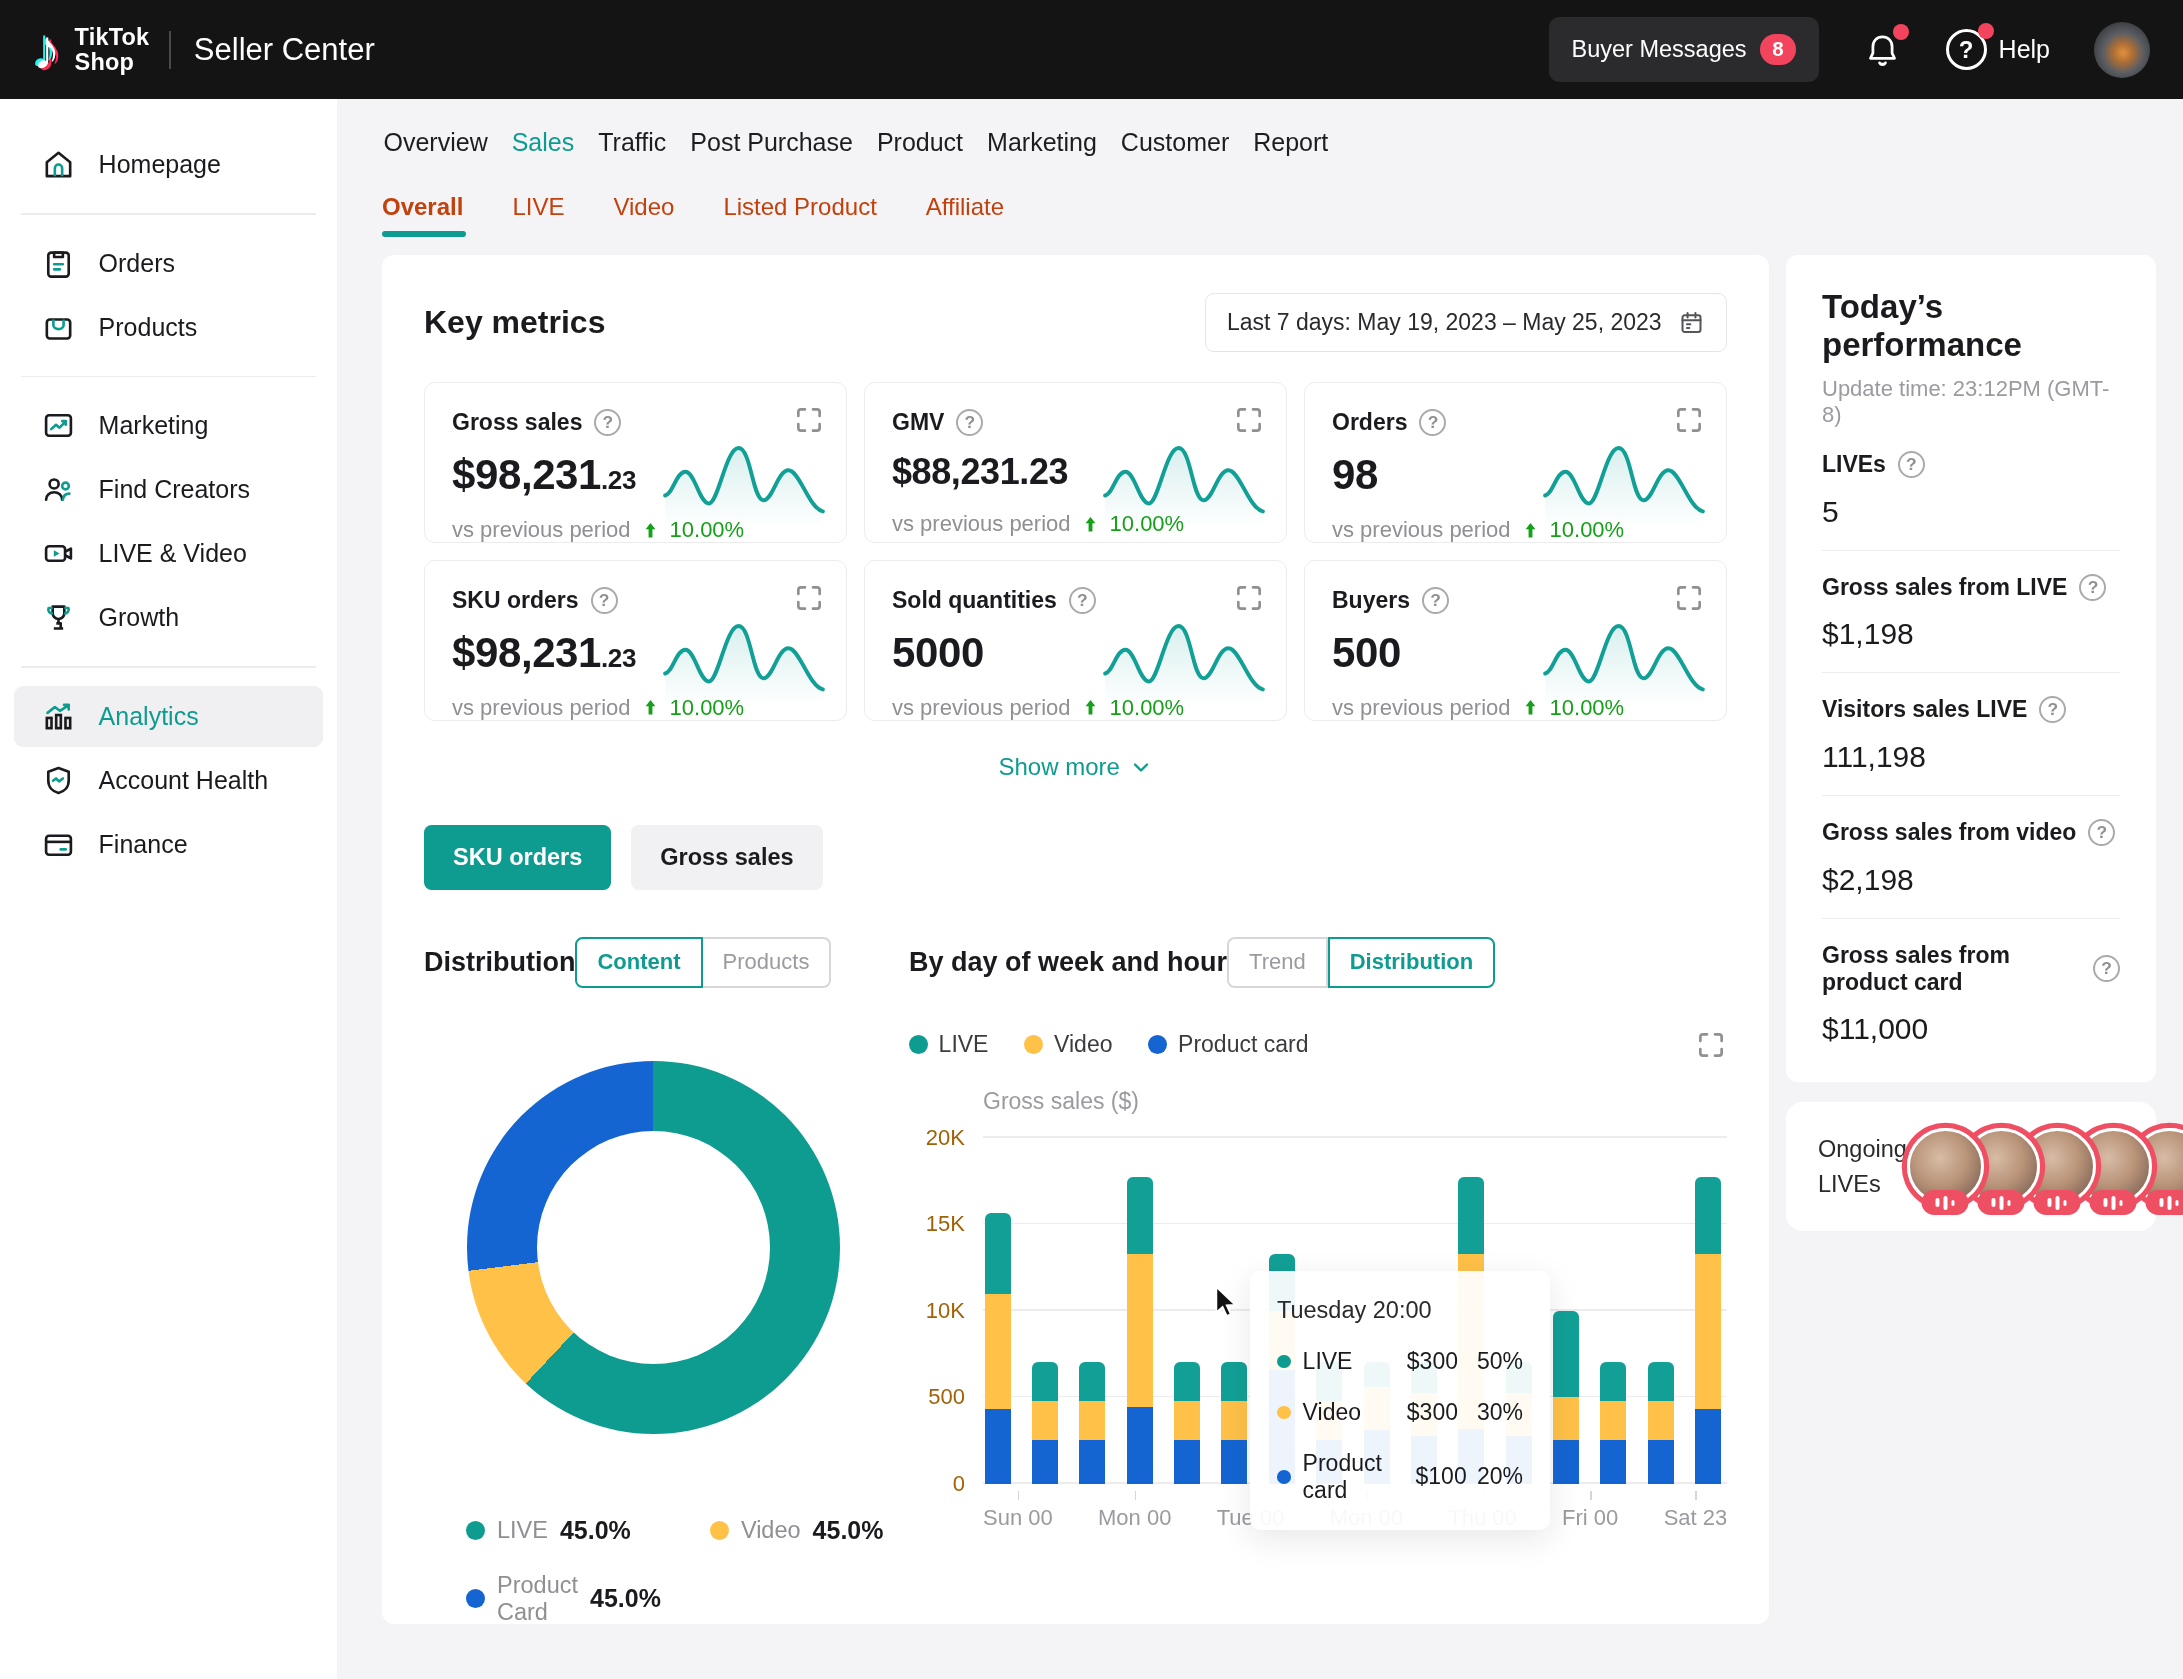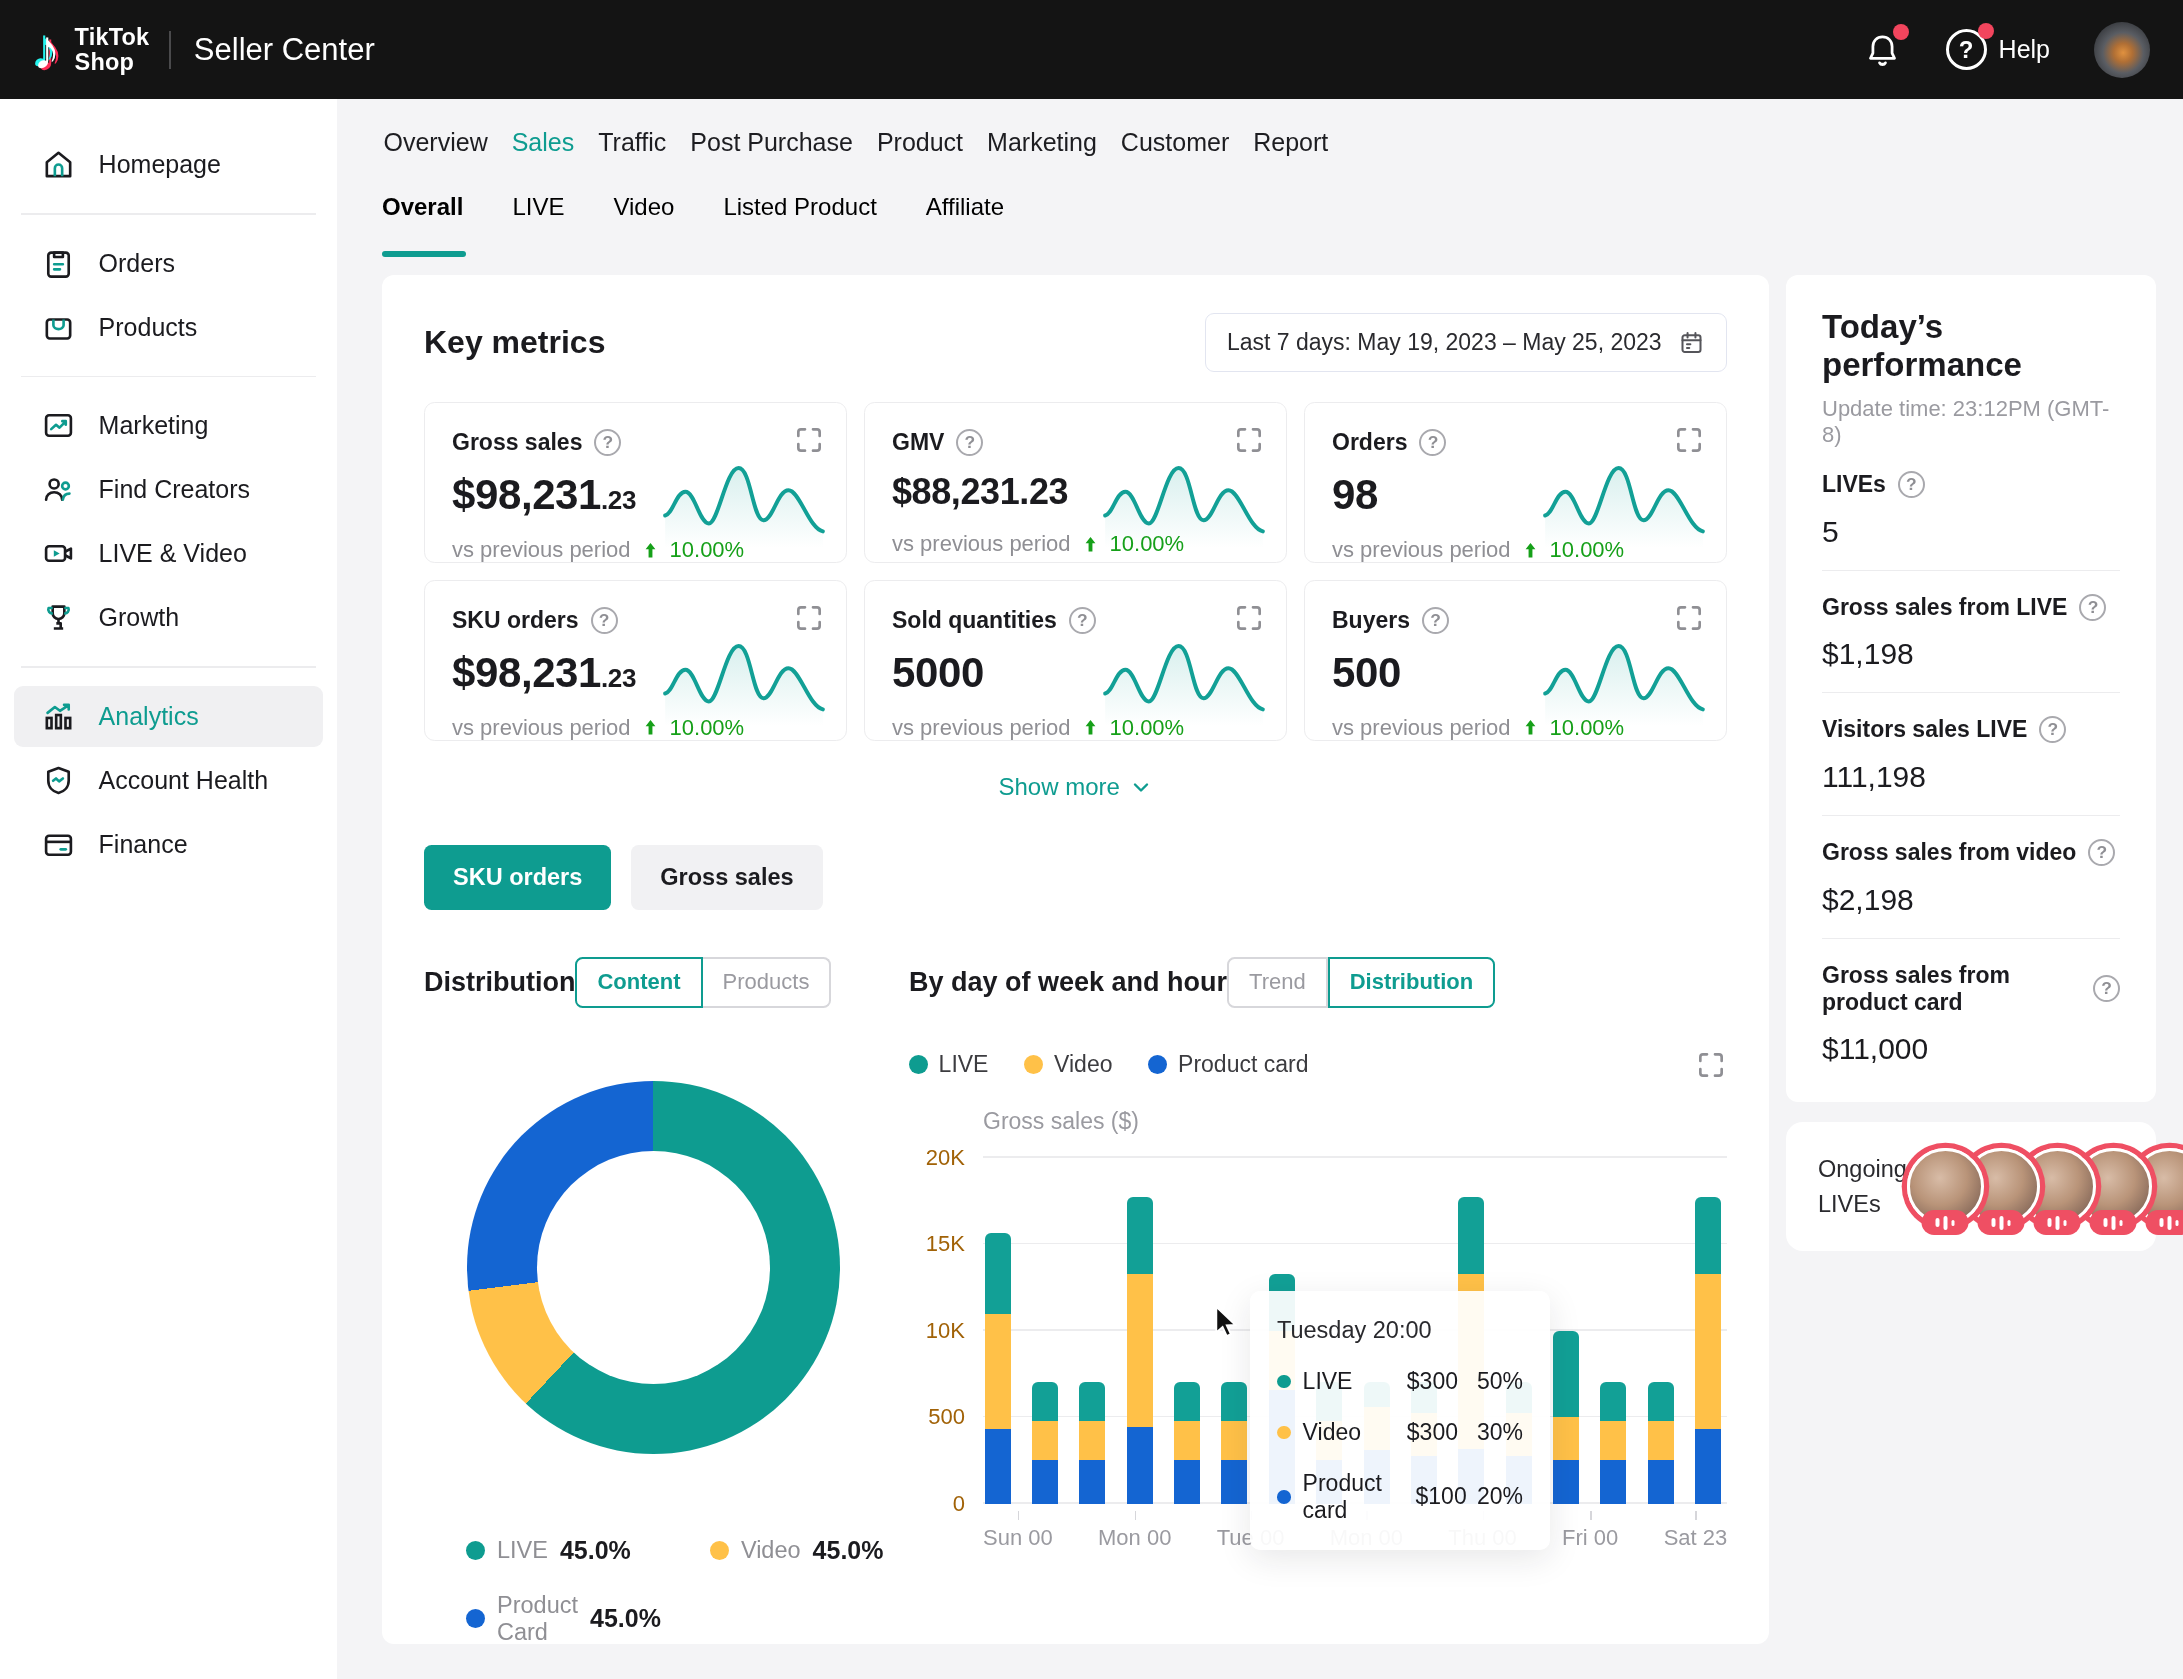--- a/index.html
+++ b/index.html
@@ -29,21 +29,21 @@
   .side-item{display:flex;align-items:center;gap:23px;height:61px;margin:3px 13.6px;padding-left:27px;border-radius:9px;font-size:25px;font-weight:500;color:#1b1b1f;cursor:pointer}
   .side-item.active{background:#f0f0f2;color:#0e9c90}
   .side-item svg{width:35px;height:35px;flex-shrink:0}
   .side-div{height:1.5px;background:#ececee;margin:18px 21px}
 
   .main{flex:1;padding:29px 27px 0 45px;min-width:0}
   .tabs{display:flex;gap:24px;font-size:25px;color:#1d1d21;padding-left:1.5px}
   .tab{cursor:pointer}
   .tab.active{color:#0e9c90;font-weight:500}
   .subtabs{display:flex;gap:49px;font-size:24px;margin-top:36px}
-  .subtab{cursor:pointer;padding-bottom:36px;position:relative;color:#000000}
+  .subtab{cursor:pointer;padding-bottom:16px;position:relative;color:#c2410c}
   .subtab.active{font-weight:bold}
   .subtab.active::after{content:'';position:absolute;left:0;right:-3px;bottom:0;height:6px;border-radius:3.8px;background:#0e9c90}
 
   .content-row{display:flex;gap:16.7px;margin-top:18px;align-items:flex-start}
   .panel{background:#fff;border-radius:12px;flex:1;padding:38px 42px 30px;height:1369px;overflow:hidden}
   .right-col{width:370px;flex-shrink:0;display:flex;flex-direction:column;gap:20px}
 
   
   .panel-head{display:flex;align-items:center;justify-content:space-between}
   .km-title{font-size:32px;font-weight:bold}
@@ -149,20 +149,24 @@
   <div class="brand">
     <span class="tt-note">♪</span>
     <span class="brand-text">
       <span>TikTok</span><br>
       <span>Shop</span>
     </span>
     <span class="v-div"></span>
     <span class="product-name">Seller Center</span>
   </div>
   <div class="topbar-right">
+    <button class="bm-btn">
+      <span>Buyer Messages</span>
+      <span class="bm-badge">8</span>
+    </button>
     <span class="icon-wrap">
       <svg width="39" height="39" viewBox="0 0 24 24" fill="none" stroke="#fff" stroke-width="1.7" stroke-linejoin="round" stroke-linecap="round">
         <path d="M12 4.2c-3.5 0-5.9 2.6-5.9 5.9v4.1L4.6 17.4h14.8l-1.5-3.2v-4.1c0-3.3-2.4-5.9-5.9-5.9z"></path>
         <path d="M10.2 20.2a2 2 0 0 0 3.6 0" fill="#fff"></path>
       </svg>
       <span class="red-dot"></span>
     </span>
     <span class="help">
       <span class="icon-wrap">
         <span class="q-circle">?</span>

